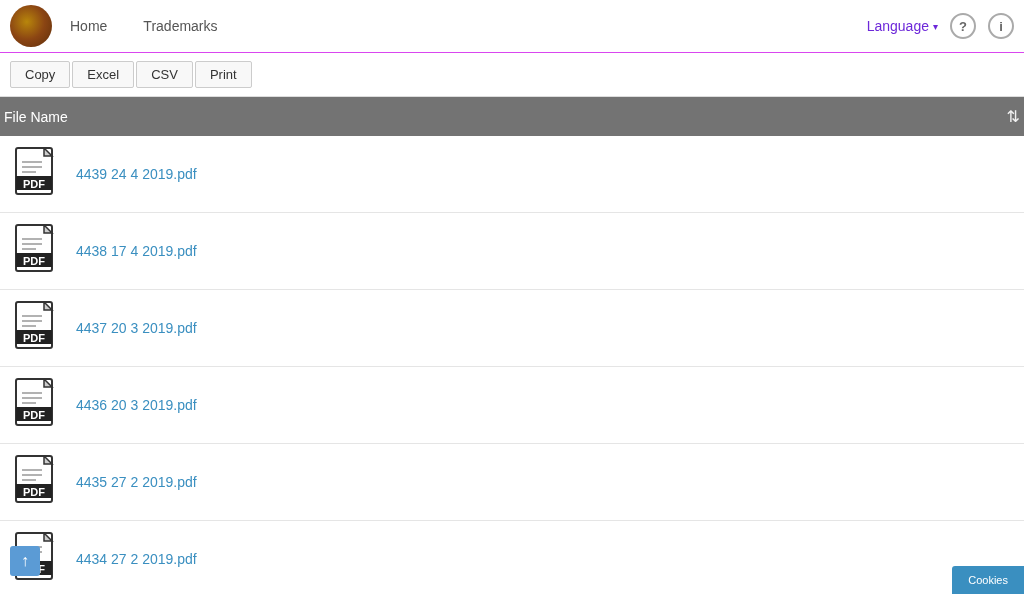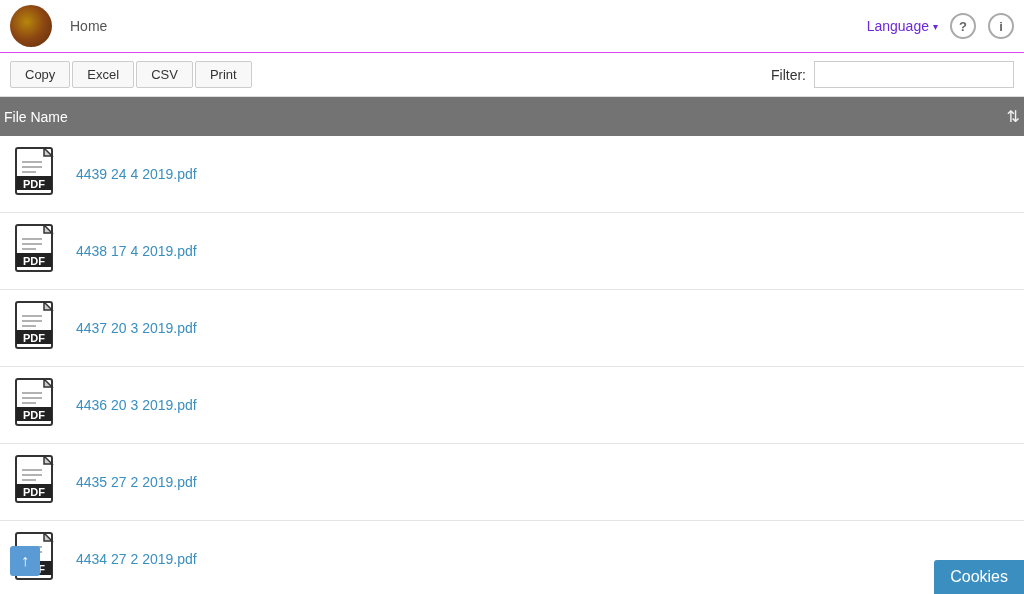--- a/index.html
+++ b/index.html
@@ -170,21 +170,21 @@
     }
 
     
     .cookies-bar {
       position: fixed;
       bottom: 0;
       right: 0;
       background: #3a8fc0;
       color: #fff;
       padding: 8px 16px;
-      font-size: 16px;
+      font-size: 11px;
       cursor: pointer;
       border-radius: 3px 0 0 0;
     }
 
     
     .logo-img {
       width: 42px;
       height: 42px;
       border-radius: 50%;
       background: radial-gradient(circle at 40% 40%, #b8860b, #8b4513 50%, #5c2d0a);
@@ -195,43 +195,40 @@
     }
   </style>
 </head>
 <body>
 
 <nav class="navbar">
   <div class="logo-img"></div>
 
   <div class="navbar-links">
     <a class="nav-link">Home</a>
+    <a class="nav-link">Trademarks</a>
   </div>
 
   <div class="navbar-right">
     <button class="lang-btn">
       <span>Language</span>
       <span class="caret">▾</span>
     </button>
     <div class="icon-circle">?</div>
     <div class="icon-circle">i</div>
   </div>
 </nav>
 
 <div class="toolbar">
   <div class="toolbar-btns">
     <button class="toolbar-btn">Copy</button>
     <button class="toolbar-btn">Excel</button>
     <button class="toolbar-btn">CSV</button>
     <button class="toolbar-btn">Print</button>
   </div>
-  <div class="filter-area">
-    <label class="filter-label">Filter:</label>
-    <input class="filter-input" type="text" placeholder="" style="">
-  </div>
 </div>
 
 <div class="table-header">
   <span>File Name</span>
   <span class="sort-icon">⇅</span>
 </div>
 
 <div class="file-list" id="file-list-container">
 <div class="file-row">
       <div class="pdf-icon"><svg viewBox="0 0 48 56" xmlns="http://www.w3.org/2000/svg">

